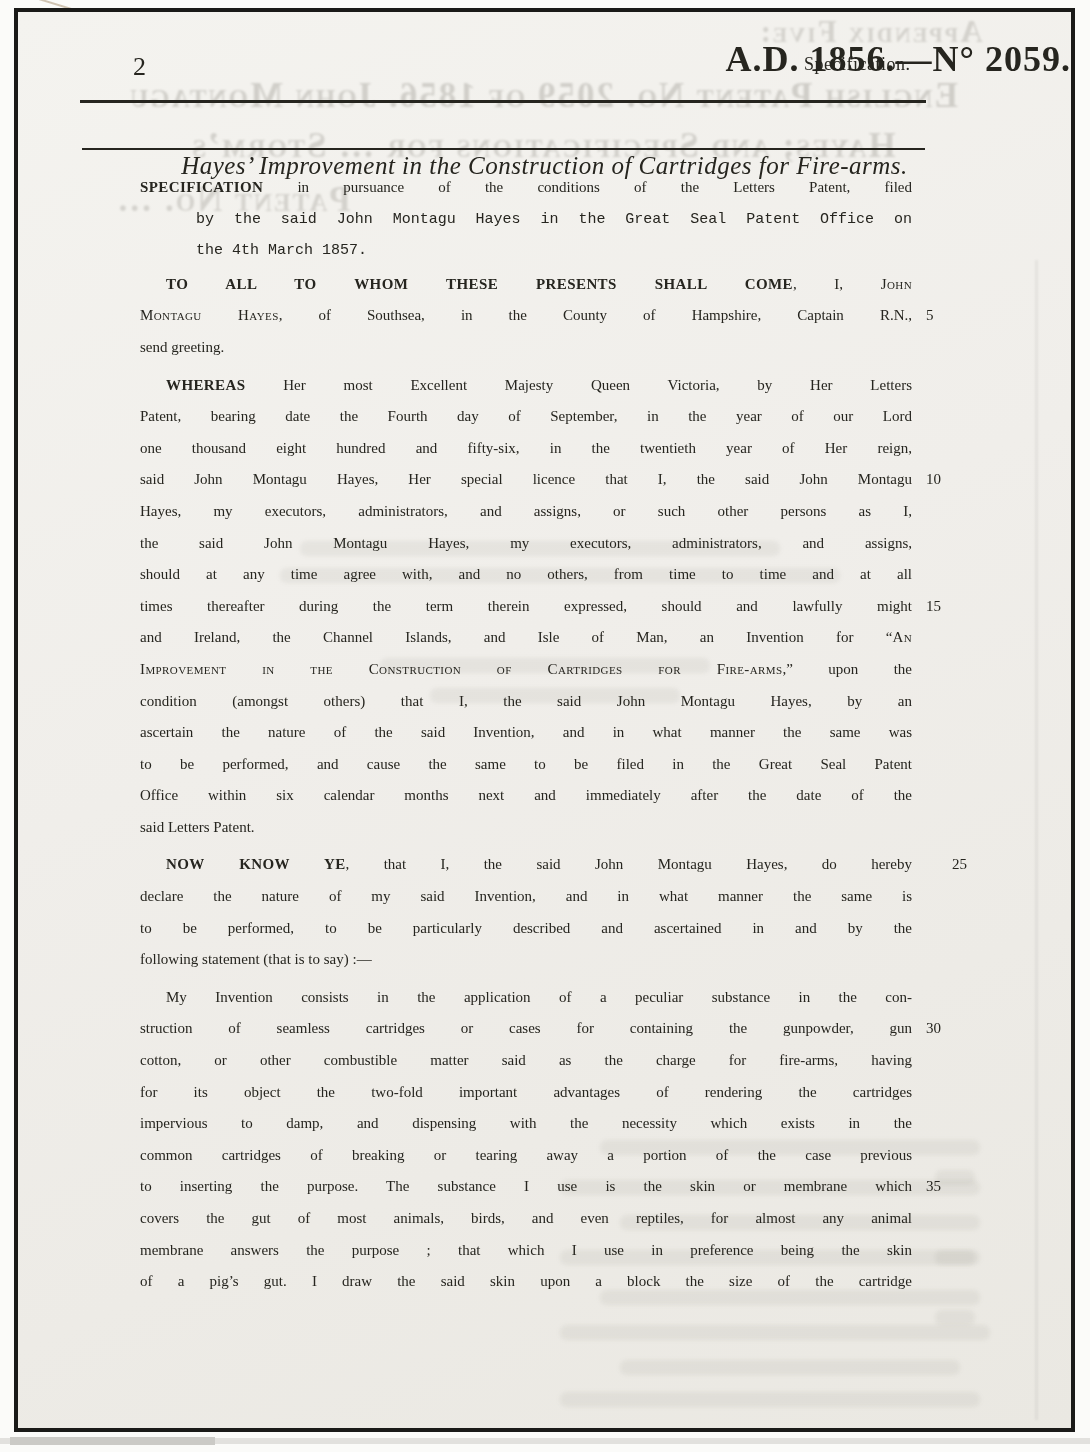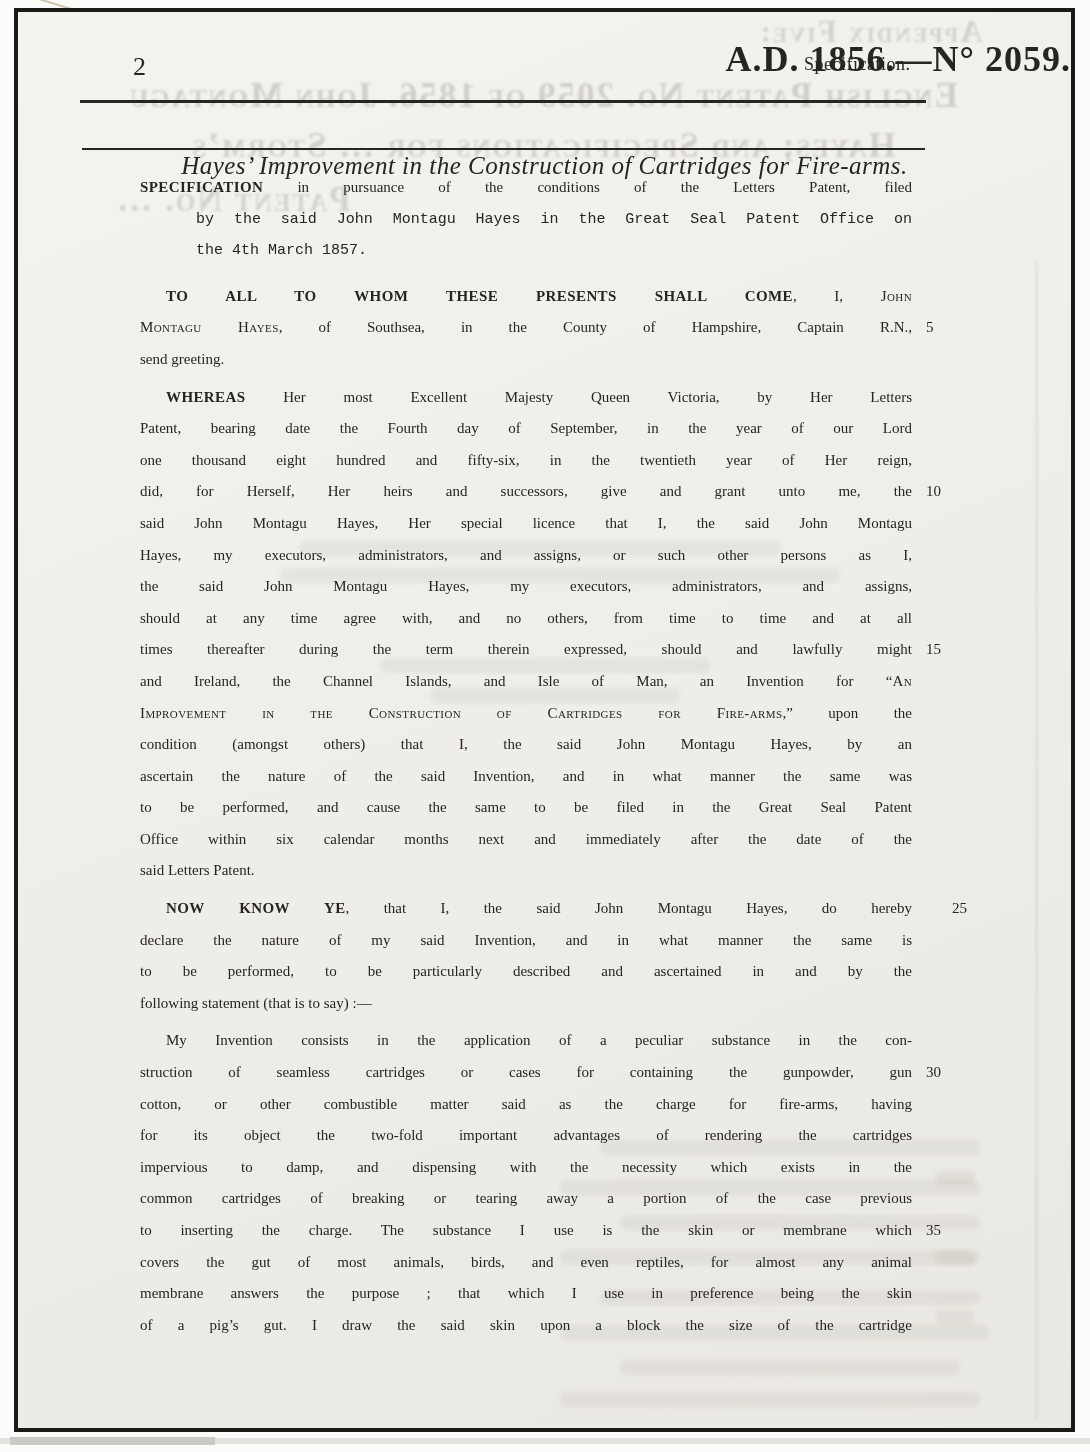--- a/index.html
+++ b/index.html
@@ -23,21 +23,21 @@
   .hdr-title { left:0; right:0; top:26px; text-align:right; font-size:36px; font-weight:bold; letter-spacing:1px; }
   .hdr-right { left:786px; top:42px; font-size:18px; letter-spacing:0.5px; }
   .rule-top { left:62px; top:88px; width:846px; height:3px; background:#26251f; }
   .doc-title { left:0; right:0; top:96px; text-align:center; font-size:25px; font-style:italic; letter-spacing:0.5px;margin-top:44px; }
   .rule-bot { left:64px; top:136px; width:843px; height:2px; background:#26251f; }
 
   
   .body-text { left:122px; top:160px; width:772px; font-size:15px; line-height:31.6px; }
   .para { margin:0; }
   .para + .para { margin-top:6px; }
-  .para:nth-child(2) { margin-top:14px; }
+  .para:nth-child(2) { margin-top:2px; }
   .line { position:relative; text-align:justify; text-align-last:justify; white-space:normal; }
   .line.last { text-align-last:left; }
   .para.hang .line + .line { padding-left:56px;font-family:Liberation Mono, monospace; }
   .para.ind .line:first-child { text-indent:26px; }
   .s-b { font-weight:bold; letter-spacing:0.4px; }
   .s-sc { font-variant:small-caps; letter-spacing:0.4px; }
   .lineno { position:absolute; left:calc(100% + 14px); top:0; text-align-last:left; }
 
   
   .bleed {
@@ -112,21 +112,21 @@
         </div>
         <div class="para ind">
           <div class="line"><span class="s-b">TO ALL TO WHOM THESE PRESENTS SHALL COME</span><span class="s-n">, I, </span><span class="s-sc">John</span></div>
           <div class="line"><span class="s-sc">Montagu Hayes</span><span class="s-n">, of Southsea, in the County of Hampshire, Captain R.N.,</span><span class="lineno">5</span></div>
           <div class="line last"><span class="s-n">send greeting.</span></div>
         </div>
         <div class="para ind">
           <div class="line"><span class="s-b">WHEREAS</span><span class="s-n"> Her most Excellent Majesty Queen Victoria, by Her Letters</span></div>
           <div class="line"><span class="s-n">Patent, bearing date the Fourth day of September, in the year of our Lord</span></div>
           <div class="line"><span class="s-n">one thousand eight hundred and fifty-six, in the twentieth year of Her reign,</span></div>
-          <div class="line"><span class="s-n">did, for Herself, Her heirs and successors, give and grant unto me, the</span><span class="lineno">10</span></div>
+          <div class="line"><span class="lineno">10</span></div>
           <div class="line"><span class="s-n">said John Montagu Hayes, Her special licence that I, the said John Montagu</span></div>
           <div class="line"><span class="s-n">Hayes, my executors, administrators, and assigns, or such other persons as I,</span></div>
           <div class="line"><span class="s-n">the said John Montagu Hayes, my executors, administrators, and assigns,</span></div>
           <div class="line"><span class="s-n">should at any time agree with, and no others, from time to time and at all</span></div>
           <div class="line"><span class="s-n">times thereafter during the term therein expressed, should and lawfully might</span><span class="lineno">15</span></div>
           <div class="line"><span class="s-n">and Ireland, the Channel Islands, and Isle of Man, an Invention for “</span><span class="s-sc">An</span></div>
           <div class="line"><span class="s-sc">Improvement in the Construction of Cartridges for Fire-arms</span><span class="s-n">,” upon the</span></div>
           <div class="line"><span class="s-n">condition (amongst others) that I, the said John Montagu Hayes, by an</span></div>
           <div class="line"><span class="s-n">ascertain the nature of the said Invention, and in what manner the same was</span></div>
           <div class="line"><span class="s-n">to be performed, and cause the same to be filed in the Great Seal Patent</span></div>
@@ -139,21 +139,21 @@
           <div class="line"><span class="s-n">to be performed, to be particularly described and ascertained in and by the</span></div>
           <div class="line last"><span class="s-n">following statement (that is to say) :—</span></div>
         </div>
         <div class="para ind">
           <div class="line"><span class="s-n">My Invention consists in the application of a peculiar substance in the con-</span></div>
           <div class="line"><span class="s-n">struction of seamless cartridges or cases for containing the gunpowder, gun</span><span class="lineno">30</span></div>
           <div class="line"><span class="s-n">cotton, or other combustible matter said as the charge for fire-arms, having</span></div>
           <div class="line"><span class="s-n">for its object the two-fold important advantages of rendering the cartridges</span></div>
           <div class="line"><span class="s-n">impervious to damp, and dispensing with the necessity which exists in the</span></div>
           <div class="line"><span class="s-n">common cartridges of breaking or tearing away a portion of the case previous</span></div>
-          <div class="line"><span class="s-n">to inserting the charge.  The substance I use is the skin or membrane which</span><span class="lineno">35</span></div>
+          <div class="line"><span class="s-n">to inserting the purpose.  The substance I use is the skin or membrane which</span><span class="lineno">35</span></div>
           <div class="line"><span class="s-n">covers the gut of most animals, birds, and even reptiles, for almost any animal</span></div>
           <div class="line"><span class="s-n">membrane answers the purpose ; that which I use in preference being the skin</span></div>
           <div class="line"><span class="s-n">of a pig’s gut.  I draw the said skin upon a block the size of the cartridge</span></div>
         </div>
       </div>
   </div>
 
   <div class="edge-strip-wide"></div>
   <div class="edge-strip"></div>
 </div>

